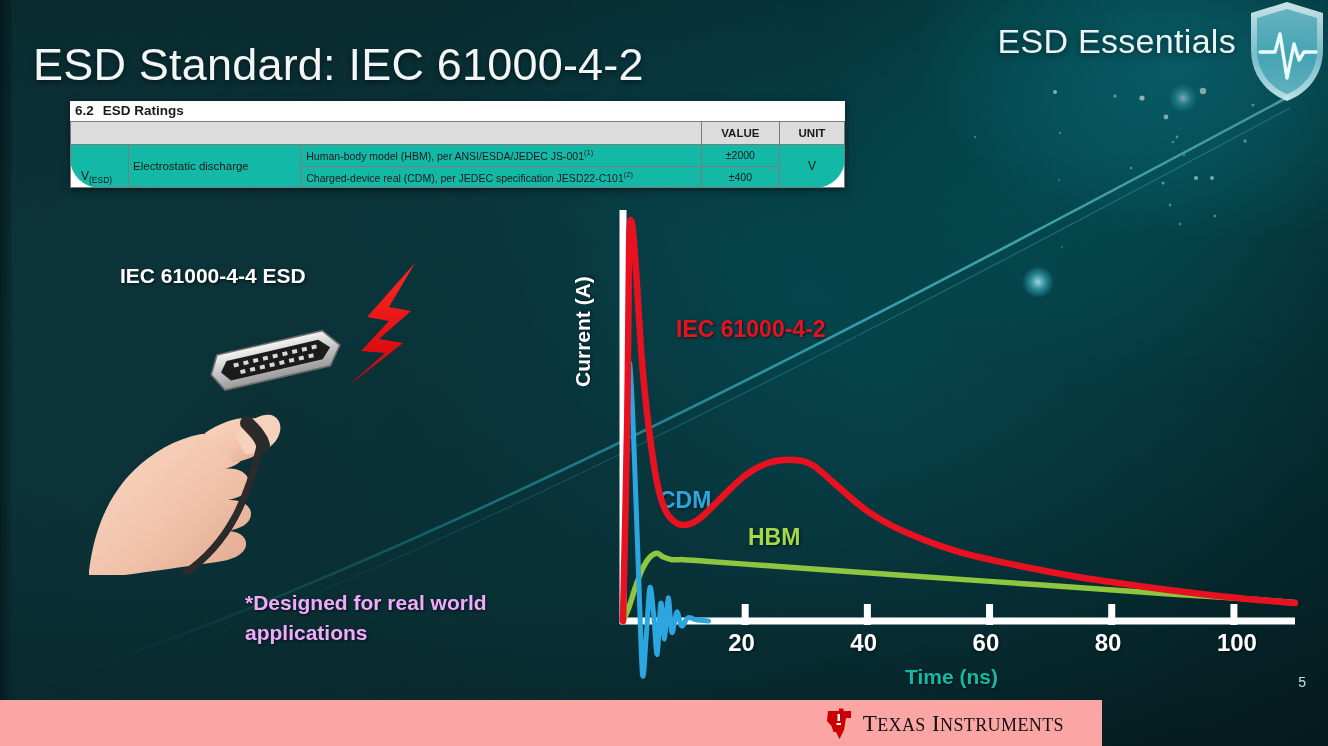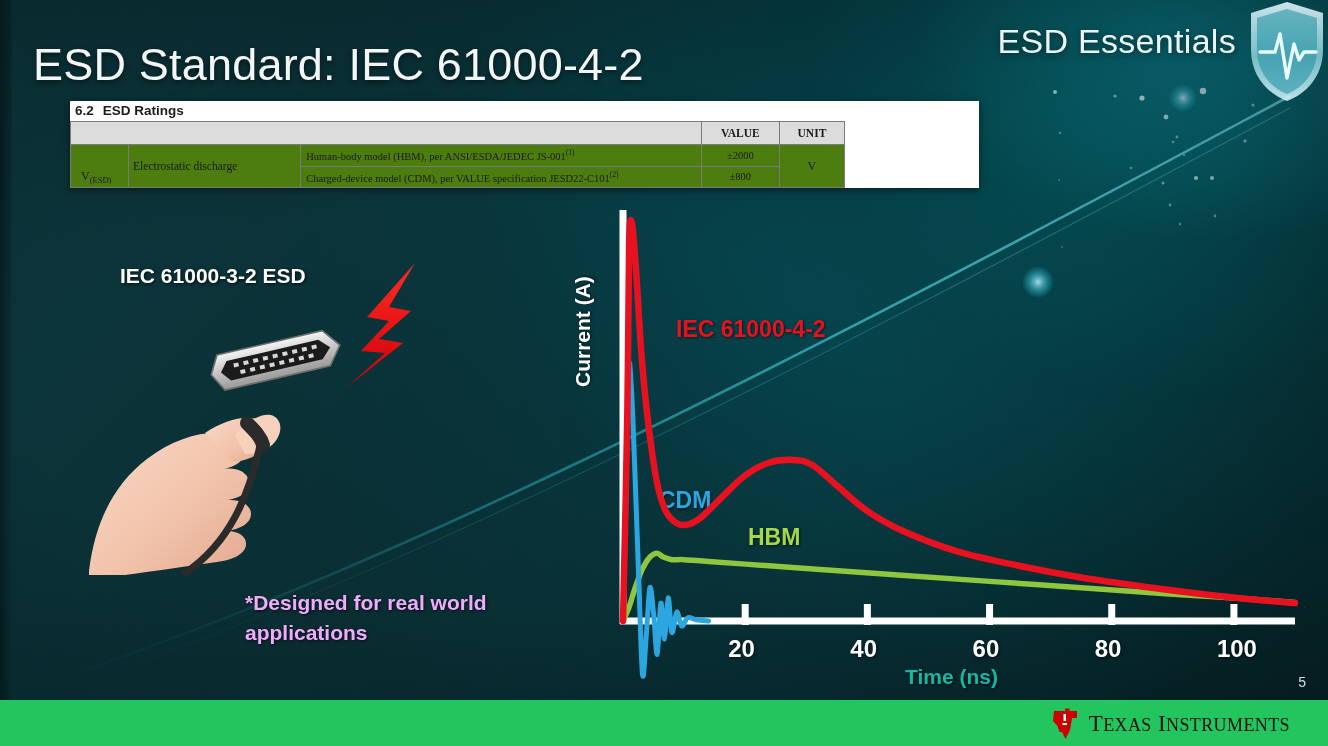--- a/index.html
+++ b/index.html
@@ -23,27 +23,27 @@
 
   
   .title{position:absolute;left:33px;top:19px;font-size:45px;color:#f2f6f6;
     letter-spacing:.2px;font-weight:400;text-shadow:0 2px 5px rgba(0,0,0,.55);
     font-family:Liberation Sans, sans-serif;white-space:nowrap;margin-top:20px;}
   .brand{position:absolute;right:92px;top:22px;font-size:34px;color:#eaf4f5;
     font-weight:400;letter-spacing:.3px;text-shadow:0 2px 6px rgba(0,0,0,.5);white-space:nowrap;}
   .shield{position:absolute;right:2px;top:0px;width:78px;height:104px;}
 
   
-  .ds-wrap{position:absolute;left:70px;top:101px;width:909px;
+  .ds-wrap{position:absolute;left:70px;top:101px;width:775px;
     background:#ffffff;box-shadow:0 2px 7px rgba(0,0,0,.5);}
   .ds-head{font-size:13.5px;font-weight:bold;color:#1b1b1b;padding:2px 0 3px 5px;
     font-family:"Liberation Sans",sans-serif;background:#fff;}
   .ds-head .num{margin-right:9px;}
-  table.ds{border-collapse:collapse;width:775px;table-layout:fixed;background:#4d7c0f;
-    font-family:Liberation Serif, serif;}
+  table.ds{border-collapse:collapse;width:775px;table-layout:fixed;background:#14b8a6;
+    font-family:Liberation Sans, sans-serif;border-radius:30px;}
   table.ds td,table.ds th{border:1px solid #7b7b7b;color:#1a1a1a;}
   .c-sym{width:58px;}
   .c-par{width:172px;}
   .c-desc{width:400px;}
   .c-val{width:78px;}
   .c-unit{width:65px;}
   .hdr-blank{background:#dcdcdc;height:20px;}
   .hdr{background:#dcdcdc;font-size:11.5px;font-weight:bold;text-align:center;height:20px;}
   .sym{font-size:12px;padding:2px 10px;vertical-align:bottom;}
   .sym sub{font-size:8.5px;}
@@ -65,24 +65,24 @@
   .ylabel{position:absolute;left:568px;top:360px;width:30px;font-size:21px;font-weight:bold;
     color:#ffffff;transform:rotate(-90deg);transform-origin:center;white-space:nowrap;
     text-shadow:1px 1px 3px rgba(0,0,0,.6);text-align:center;}
   .xlabel{position:absolute;left:905px;top:665px;font-size:21px;font-weight:bold;color:#14b8a6;
     text-shadow:1px 1px 3px rgba(0,0,0,.6);white-space:nowrap;}
   .ann{position:absolute;font-weight:bold;white-space:nowrap;text-align:center;}
   .ann-iec{left:676px;top:316px;font-size:23px;color:#e8111f;text-shadow:1px 1px 3px rgba(0,0,0,.6);}
   .ann-cdm{left:659px;top:487px;font-size:23px;color:#2ba6e0;text-shadow:1px 1px 3px rgba(0,0,0,.6);}
   .ann-hbm{left:748px;top:524px;font-size:23px;color:#a6d84a;text-shadow:1px 1px 3px rgba(0,0,0,.6);}
   .tick-lbl{position:absolute;font-size:24px;font-weight:bold;color:#ffffff;
-    text-shadow:1px 1px 3px rgba(0,0,0,.6);margin-top:6px;}
-
-  
-  .footer{position:absolute;left:0;bottom:0;width:1328px;height:46px;background:#22c55e;}
+    text-shadow:1px 1px 3px rgba(0,0,0,.6);}
+
+  
+  .footer{position:absolute;left:0;bottom:0;width:1102px;height:46px;background:#fca5a5;}
   .ti-logo{position:absolute;right:38px;bottom:6px;display:flex;align-items:center;gap:9px;}
   .ti-name{font-family:"Liberation Serif",serif;font-size:23px;color:#111;letter-spacing:.4px;
     white-space:nowrap;}
   .ti-name .cap{font-size:23px;}
   .ti-name .sc{font-size:18px;}
   .slide-no{position:absolute;right:22px;bottom:56px;font-size:14px;color:#cfe0e0;}
 </style>
 </head>
 <body>
 
@@ -172,28 +172,28 @@
         <td class="hdr">UNIT</td>
       </tr>
       <tr>
         <td class="sym" rowspan="2"><span>V</span><sub>(ESD)</sub></td>
         <td class="par" rowspan="2">Electrostatic discharge</td>
         <td class="desc"><span>Human-body model (HBM), per ANSI/ESDA/JEDEC JS-001</span><sup>(1)</sup></td>
         <td class="val">±2000</td>
         <td class="unit" rowspan="2">V</td>
       </tr>
       <tr>
-        <td class="desc"><span>Charged-device model (CDM), per VALUE specification JESD22-C101</span><sup>(2)</sup></td>
-        <td class="val">±800</td>
+        <td class="desc"><span>Charged-device real (CDM), per JEDEC specification JESD22-C101</span><sup>(2)</sup></td>
+        <td class="val">±400</td>
       </tr>
     </tbody>
       </table>
   </div>
 
-  <div class="esd-label">IEC 61000-3-2 ESD</div>
+  <div class="esd-label">IEC 61000-4-4 ESD</div>
 
   <svg class="hand-art" viewBox="0 0 360 320">
     <defs>
       <linearGradient id="skinG" x1="0" y1="0" x2="1" y2="1">
         <stop offset="0%" stop-color="#f8d9c6"></stop>
         <stop offset="55%" stop-color="#f2c3ab"></stop>
         <stop offset="100%" stop-color="#e0a98f"></stop>
       </linearGradient>
       <linearGradient id="metalG" x1="0" y1="0" x2="0" y2="1">
         <stop offset="0%" stop-color="#f4f4f4"></stop>

